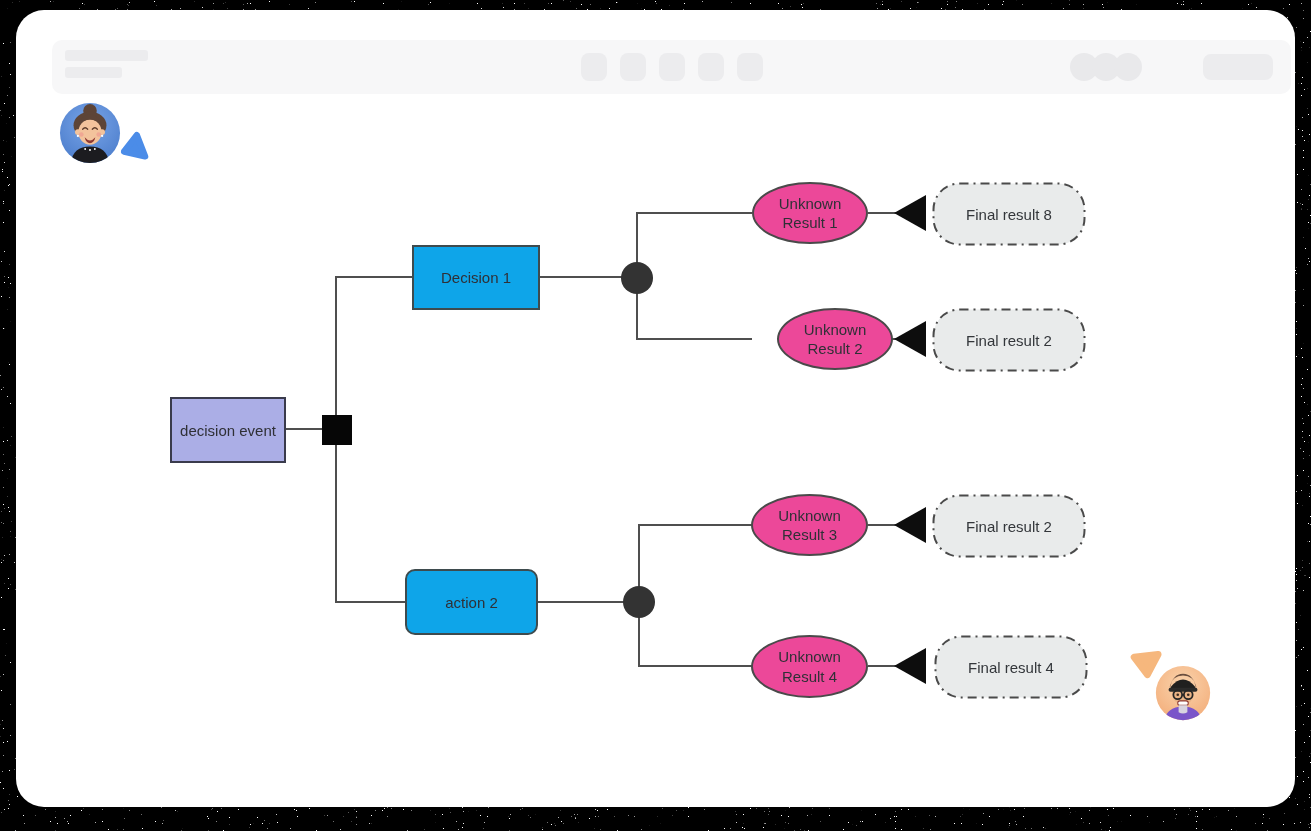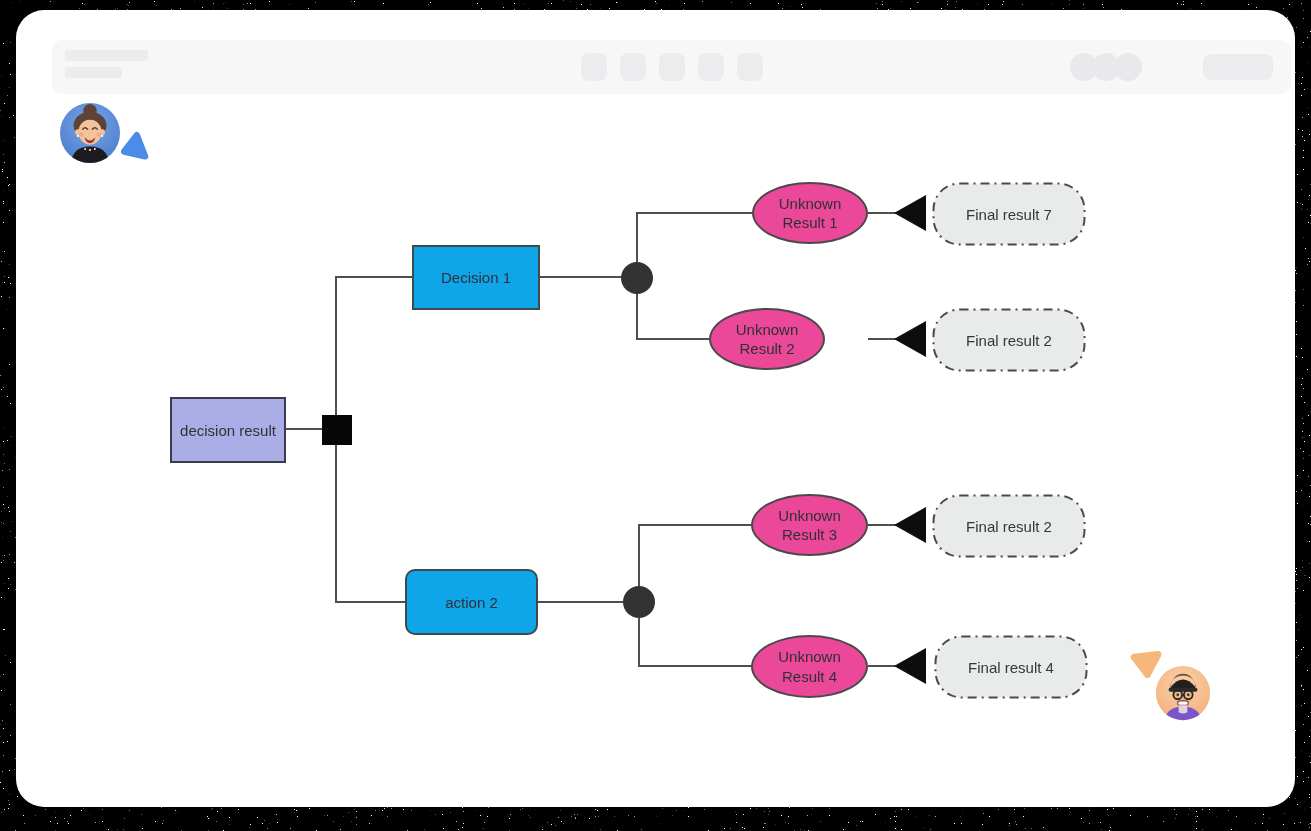--- a/index.html
+++ b/index.html
@@ -83,58 +83,58 @@
 <div class="line h" style="left:637px; top:338px; width:115px;"></div>
 <div class="line v" style="left:638px; top:524px; height:143px;"></div>
 <div class="line h" style="left:639px; top:524px; width:113px;"></div>
 <div class="line h" style="left:639px; top:665px; width:113px;"></div>
 <div class="line h" style="left:868px; top:212px; width:28px;"></div>
 <div class="line h" style="left:868px; top:338px; width:28px;"></div>
 <div class="line h" style="left:868px; top:524px; width:28px;"></div>
 <div class="line h" style="left:868px; top:665px; width:28px;"></div>
 
 <div class="node rect-root" style="left:170px; top:397px; width:116px; height:66px;">
-  <span class="lbl">decision result</span>
+  <span class="lbl">decision event</span>
 </div>
 
 <div class="jsq"></div>
 
 <div class="node rect-branch" style="left:412px; top:245px; width:128px; height:65px;">
   <span class="lbl">Decision 1</span>
 </div>
 <div class="node rect-branch" style="left:405px; top:569px; width:133px; height:66px;border-radius:10px;">
   <span class="lbl">action 2</span>
 </div>
 
 <div class="chance" style="left:621px; top:262px;"></div>
 <div class="chance" style="left:623px; top:586px;"></div>
 
 <div class="node ellipse" style="left:752px; top:182px; width:116px; height:62px;">
   <span class="lbl">Unknown Result 1</span>
 </div>
-<div class="node ellipse" style="left:709px; top:308px; width:116px; height:62px;justify-content:center;">
+<div class="node ellipse" style="left:777px; top:308px; width:116px; height:62px;justify-content:center;">
   <span class="lbl">Unknown Result 2</span>
 </div>
 <div class="node ellipse" style="left:751px; top:494px; width:117px; height:62px;">
   <span class="lbl">Unknown Result 3</span>
 </div>
 <div class="node ellipse" style="left:751px; top:635px; width:117px; height:63px;">
   <span class="lbl">Unknown Result 4</span>
 </div>
 
 <div class="tri" style="left:894px; top:195px;"></div>
 <div class="tri" style="left:894px; top:321px;"></div>
 <div class="tri" style="left:894px; top:507px;"></div>
 <div class="tri" style="left:894px; top:648px;"></div>
 
 <div class="final" style="left:932px; top:182px;">
   <svg width="154" height="64">
     <rect x="1.5" y="1.5" width="151" height="61" rx="26" fill="#e9ebeb" stroke="#4a4a4a" stroke-width="2" stroke-dasharray="9 5 2 5"></rect>
   </svg>
-  <span class="lbl">Final result 7</span>
+  <span class="lbl">Final result 8</span>
 </div>
 <div class="final" style="left:932px; top:308px;">
   <svg width="154" height="64">
     <rect x="1.5" y="1.5" width="151" height="61" rx="26" fill="#e9ebeb" stroke="#4a4a4a" stroke-width="2" stroke-dasharray="9 5 2 5"></rect>
   </svg>
   <span class="lbl">Final result 2</span>
 </div>
 <div class="final" style="left:932px; top:494px;">
   <svg width="154" height="64">
     <rect x="1.5" y="1.5" width="151" height="61" rx="26" fill="#e9ebeb" stroke="#4a4a4a" stroke-width="2" stroke-dasharray="9 5 2 5"></rect>

